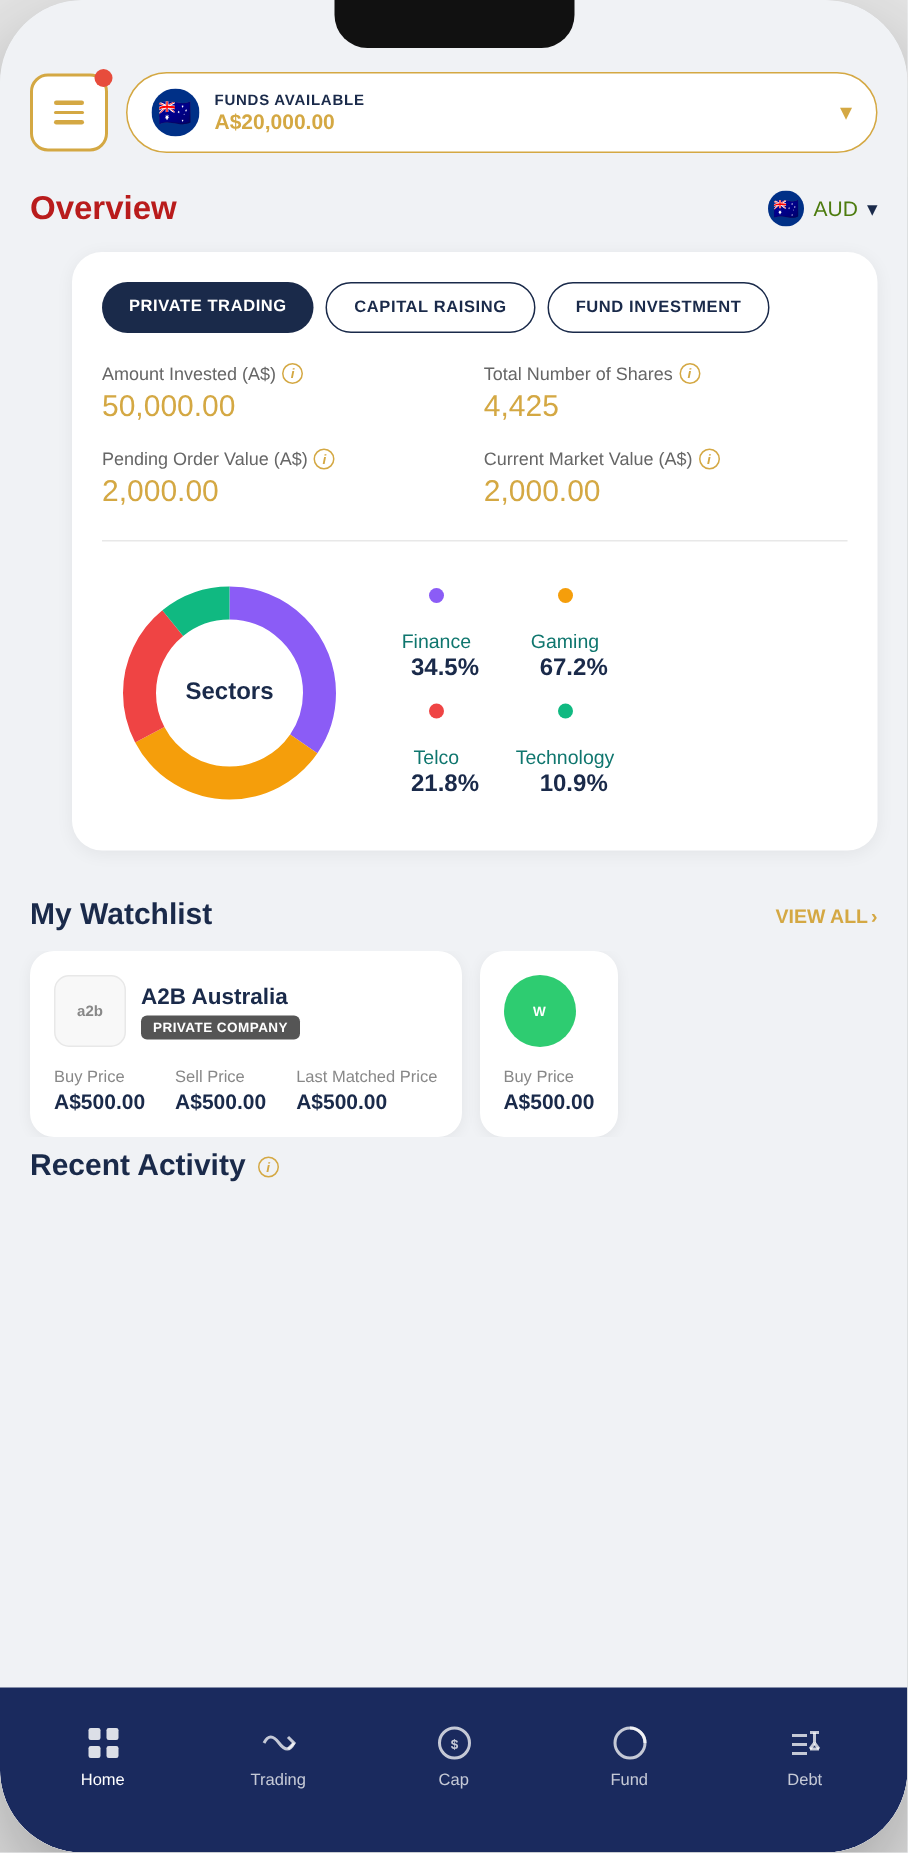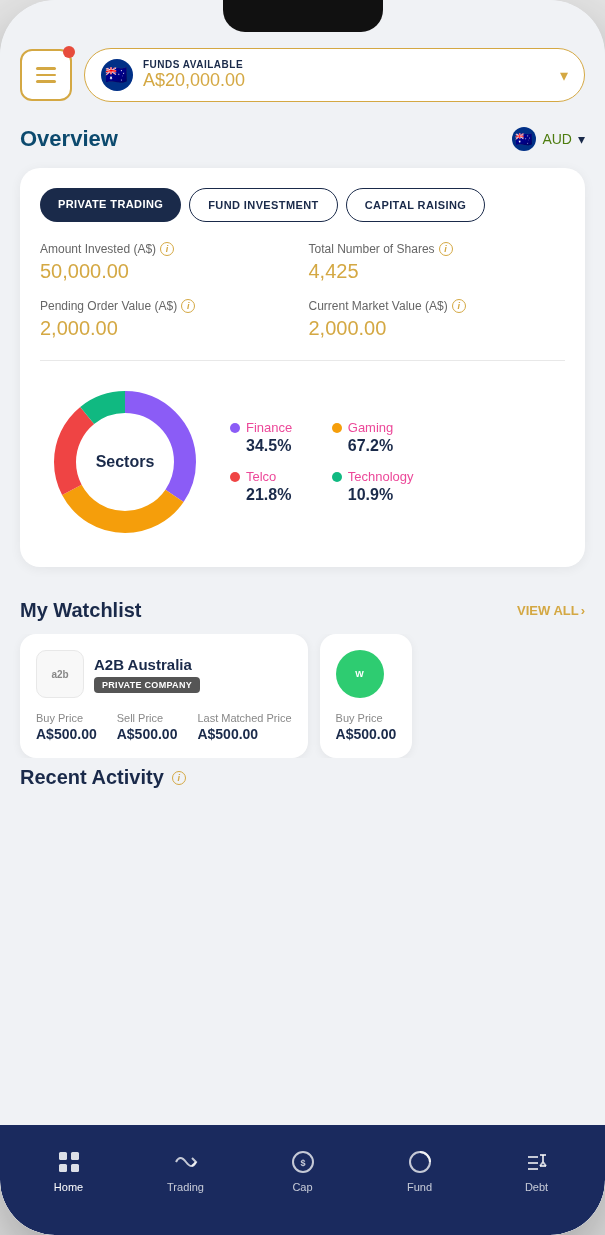--- a/index.html
+++ b/index.html
@@ -111,61 +111,62 @@
       display: flex;
       flex-direction: column;
     }
     .funds-label {
       font-size: 10px;
       font-weight: 700;
       color: #1a2a4a;
       letter-spacing: 0.5px;
     }
     .funds-amount {
-      font-size: 18px;
-      font-weight: 400;
+      font-size: 14px;
+      font-weight: 700;
       color: #d4a843;
     }
     .chevron-down {
       margin-left: auto;
       color: #d4a843;
       font-size: 16px;
     }
     
     .overview-section {
       padding: 8px 20px 16px;
     }
     .overview-header {
       display: flex;
       align-items: center;
       justify-content: space-between;
       margin-bottom: 16px;
     }
     .overview-title {
       font-size: 22px;
       font-weight: 700;
-      color: #0c4a6e;
+      color: #b91c1c;
     }
     .currency-selector {
       display: flex;
       align-items: center;
       gap: 6px;
       cursor: pointer;
     }
     .currency-text {
       font-size: 14px;
       font-weight: 400;
       color: #4d7c0f;
     }
     
     .overview-card {
       background: white;
       border-radius: 20px;
       padding: 20px;
       box-shadow: 0 2px 12px rgba(0,0,0,0.06);
+      margin-left: 28px;
     }
     
     .tabs-row {
       display: flex;
       gap: 8px;
       margin-bottom: 20px;
       overflow: hidden;
     }
     .tab {
       padding: 10px 18px;
@@ -255,23 +256,24 @@
       gap: 14px 20px;
     }
     .legend-item {
       display: flex;
       flex-direction: column;
       gap: 2px;
     }
     .legend-header {
       display: flex;
       align-items: center;
-      gap: 6px;
+      gap: 18px;
       font-size: 13px;
-      color: #ec4899;
+      color: #0f766e;
+      flex-direction: column;
     }
     .legend-dot {
       width: 10px;
       height: 10px;
       border-radius: 50%;
       flex-shrink: 0;
     }
     .legend-value {
       font-size: 16px;
       font-weight: 700;
@@ -489,22 +491,22 @@
           </div>
           <span class="currency-text">AUD</span>
           <span style="color:#1a2a4a;font-size:14px;">▾</span>
         </div>
       </div>
 
       <div class="overview-card">
 
         <div class="tabs-row">
           <div class="tab tab-active">PRIVATE TRADING</div>
+          <div class="tab tab-outline">CAPITAL RAISING</div>
           <div class="tab tab-outline">FUND INVESTMENT</div>
-          <div class="tab tab-outline">CAPITAL RAISING</div>
         </div>
 
         <div class="stats-grid">
           <div class="stat-item">
             <span class="stat-label">
               <span>Amount Invested (A$)</span>
               <span class="info-icon">i</span>
             </span>
             <span class="stat-value">50,000.00</span>
           </div>

